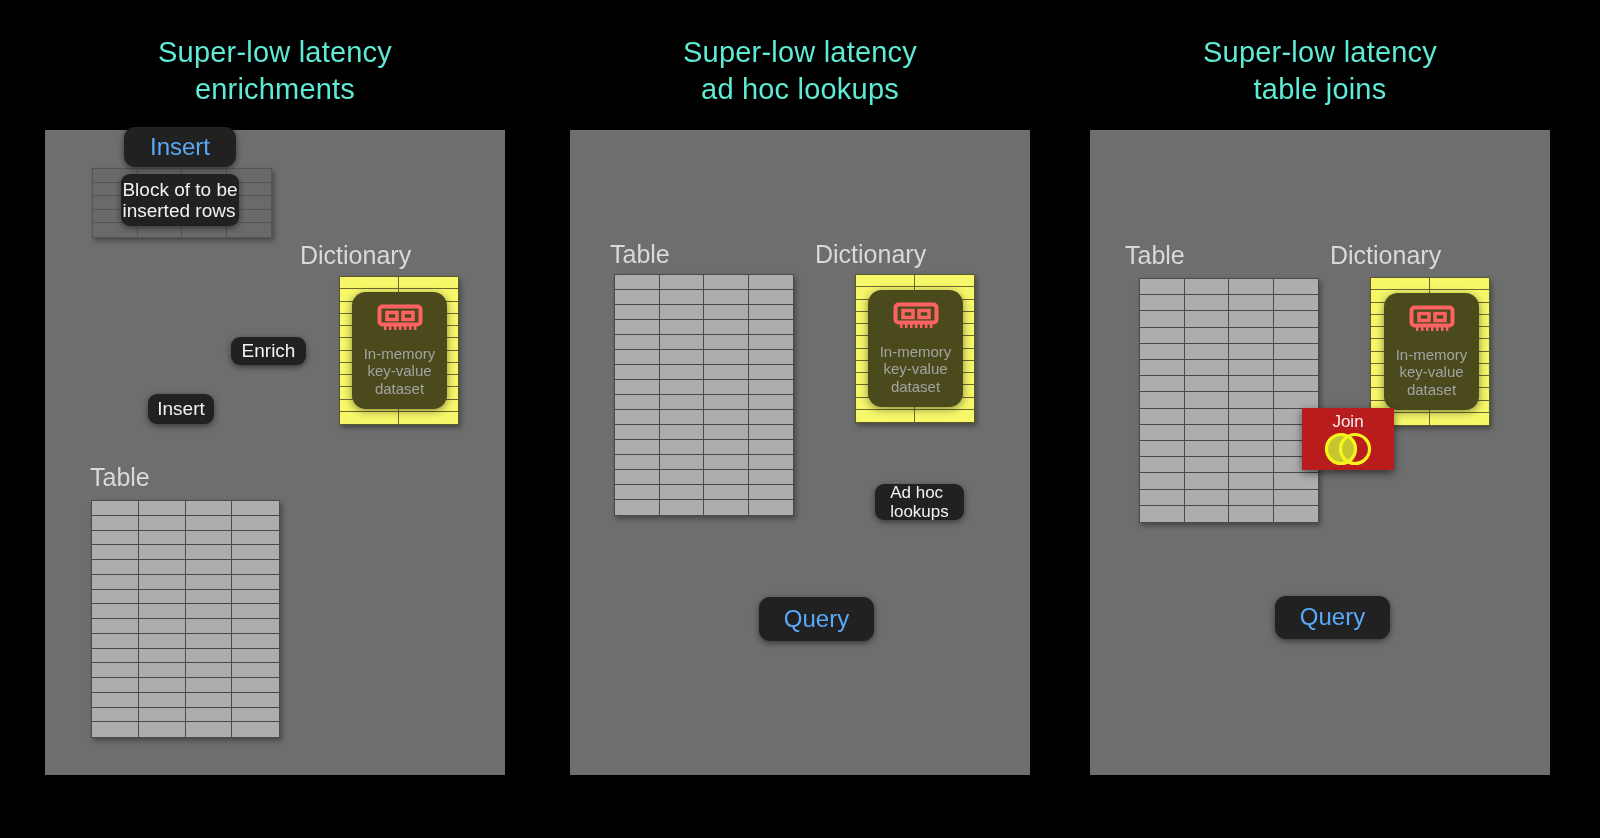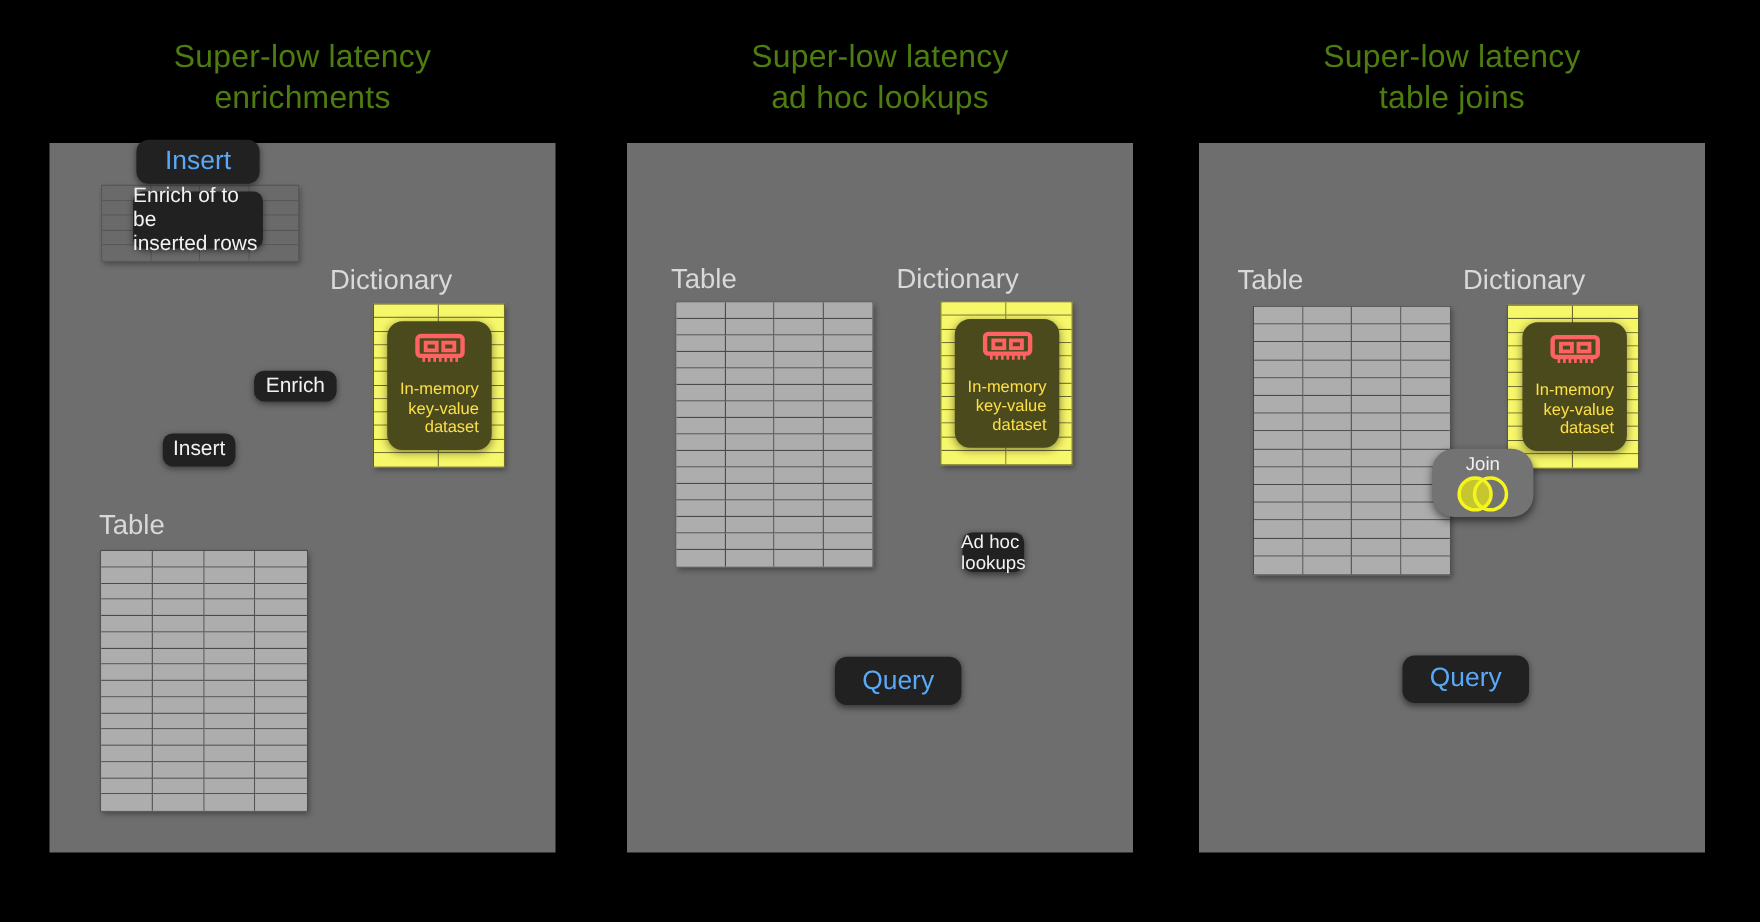--- a/index.html
+++ b/index.html
@@ -18,21 +18,21 @@
   }
 
   
   .panel {
     position: absolute;
     background: #6e6e6e;
   }
   .panel-title {
     position: absolute;
     text-align: center;
-    color: #4d7c0f;
+    color: #5eead4;
     font-size: 29px;
     line-height: 37px;
     letter-spacing: 0.2px;
     white-space: pre-line;
   }
 
   
   .caption {
     position: absolute;
     color: #d9d9d9;
@@ -89,32 +89,32 @@
     position: absolute;
     background: #4b4a1d;
     border-radius: 14px;
     display: flex;
     flex-direction: column;
     align-items: center;
     justify-content: center;
     box-shadow: 0 2px 8px rgba(0,0,0,0.45);
   }
   .mem-label {
-    color: #fde047;
-    text-align: right;
+    color: #a3a3a3;
+    text-align: center;
     white-space: pre-line;
     line-height: 1.16;
   }
   .ram-icon { display: block; }
 
   
   .join-box {
     position: absolute;
-    background: #737373;
-    border-radius: 20px;
+    background: #b91c1c;
+    border-radius: 0;
     display: flex;
     flex-direction: column;
     align-items: center;
     justify-content: flex-start;
     padding-top: 4px;
     box-shadow: 0 3px 8px rgba(0,0,0,0.55);
   }
   .join-title { color: #f0f0f0; font-size: 17px; line-height: 19px; }
 
   
@@ -173,21 +173,21 @@
       <div class="cell"></div>
       <div class="cell lastcol"></div>
     <div class="cell lastrow"></div>
       <div class="cell lastrow"></div>
       <div class="cell lastrow"></div>
       <div class="cell lastrow lastcol"></div>
   </div>
 
   <div class="tag big blue" style="left:124px; top:127px; width:112px; height:40px;">Insert</div>
 
-  <div class="tag mid" style="left:121px; top:174px; width:118px; height:52px;">Enrich of to be
+  <div class="tag mid" style="left:121px; top:174px; width:118px; height:52px;">Block of to be
 inserted rows</div>
 
   <div class="caption" style="left:300px; top:241px; width:180px;">Dictionary</div>
 
   <div class="grid dict-table" style="left:339px; top:276px; width:120px; height:149px;
               grid-template-columns:repeat(2,1fr); grid-template-rows:repeat(12,1fr);">
     <div class="cell"></div>
       <div class="cell lastcol"></div>
     <div class="cell"></div>
       <div class="cell lastcol"></div>
@@ -429,21 +429,21 @@
           <rect x="32" y="21" width="2.4" height="5"></rect>
           <rect x="37" y="21" width="2.4" height="5"></rect>
         </g>
       </svg>
     </span>
     <div class="mem-label" style="font-size:15px; margin-top:5px;">In-memory
 key-value
 dataset</div>
   </div>
 
-  <div class="tag small" style="left:875px; top:484px; width:56px; height:36px;">Ad hoc
+  <div class="tag small" style="left:875px; top:484px; width:89px; height:36px;">Ad hoc
 lookups</div>
 
   <div class="tag big blue" style="left:759px; top:597px; width:115px; height:44px;">Query</div>
 
   <div class="panel-title" style="left:1090px; top:34px; width:460px;">Super-low latency
 table joins</div>
 
   <div class="panel" style="left:1090px; top:130px; width:460px; height:645px;"></div>
 
   <div class="caption" style="left:1125px; top:241px; width:190px;">Table</div>

